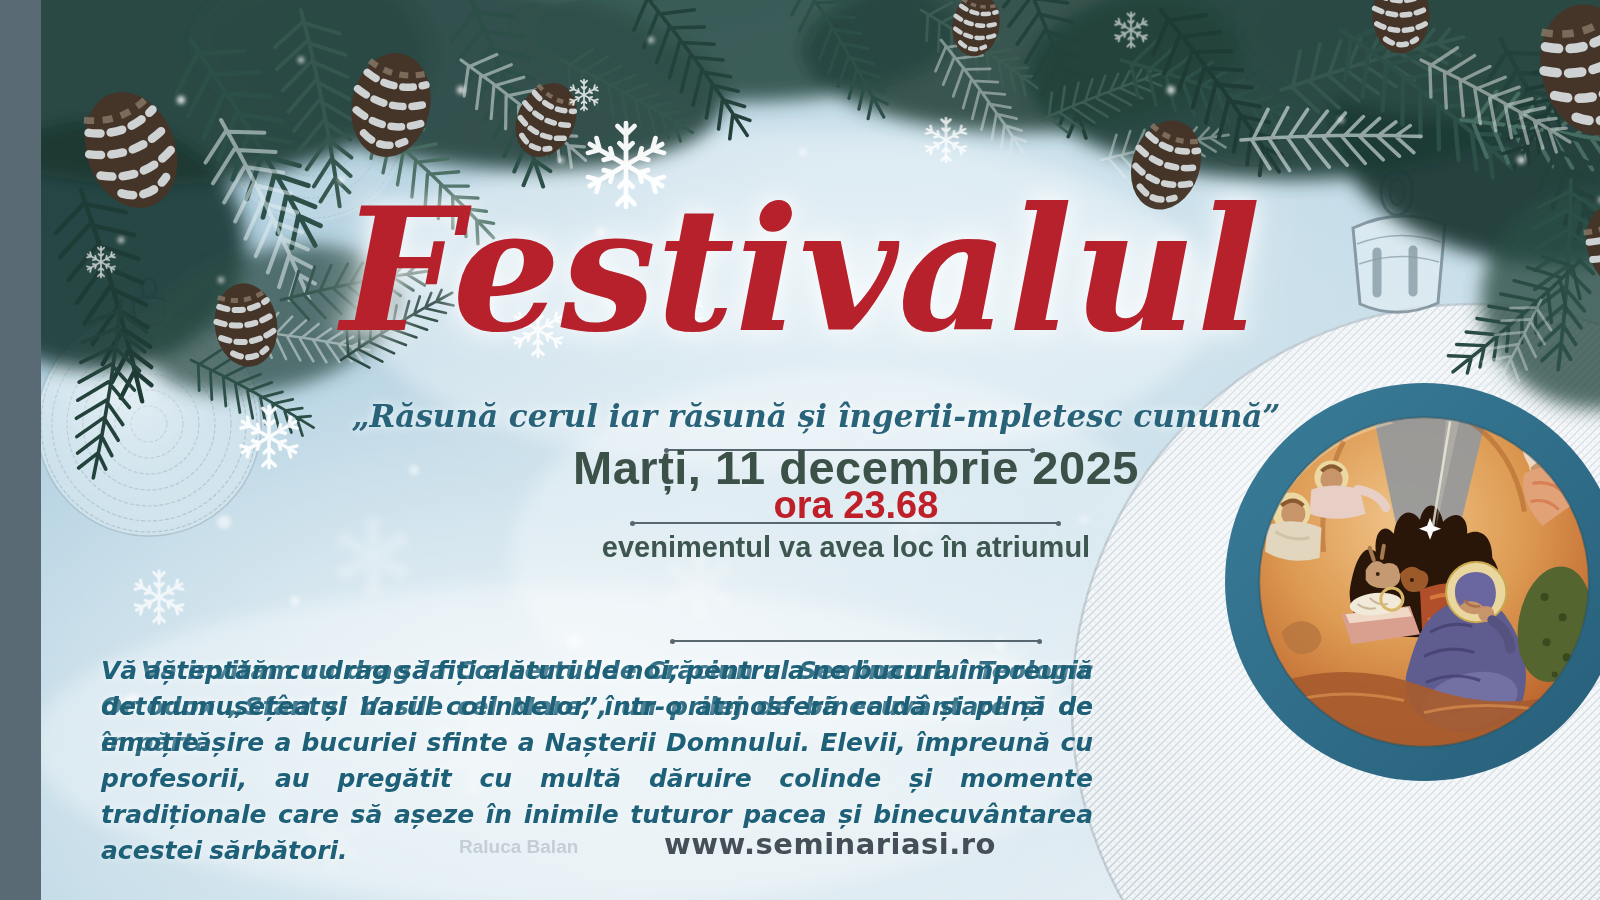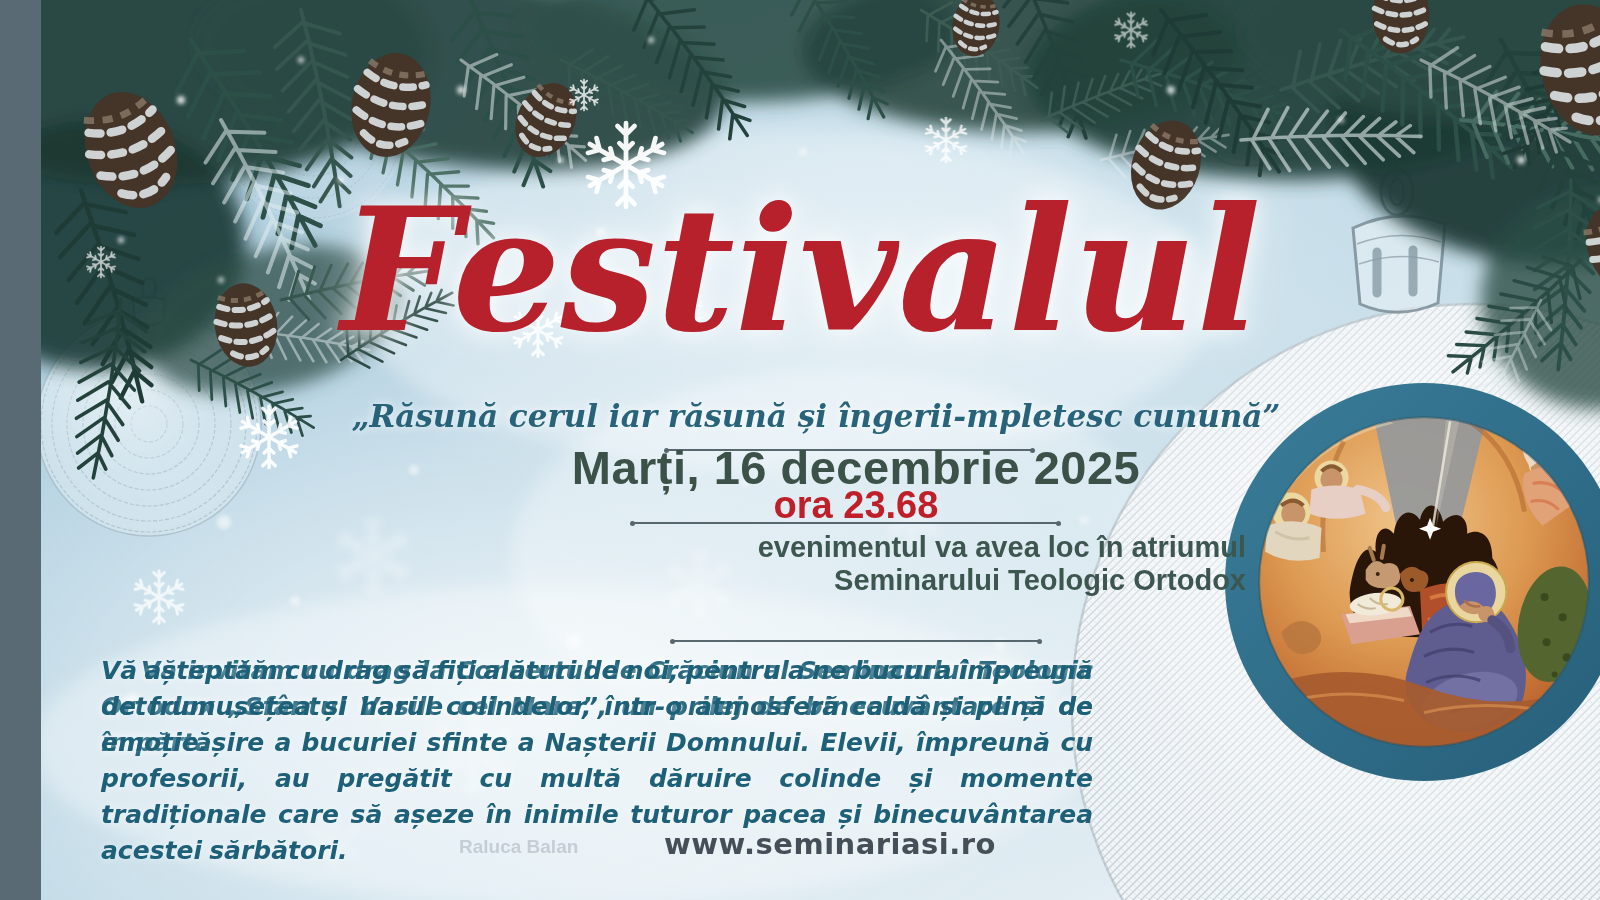--- a/index.html
+++ b/index.html
@@ -18,21 +18,21 @@
   .medallion{left:1182px;top:381px;width:402px;height:402px;z-index:4;}
   .txt{z-index:6;text-align:center;white-space:nowrap;}
   .title1{left:300px;top:185px;width:890px;font:italic bold 170px/1 "DejaVu Serif",serif;color:#b6212c;
     text-shadow:0 0 22px rgba(255,255,255,.9),0 0 55px rgba(255,255,255,.6);}
   .title2{left:690px;top:308px;width:500px;font:italic bold 80px/1 "DejaVu Serif",serif;color:#b6212c;
     text-shadow:0 0 18px rgba(255,255,255,.85);}
   .quote{left:280px;top:396px;width:990px;font:italic bold 31px/40px "DejaVu Serif",serif;color:#29637a;
     text-shadow:0 0 10px rgba(255,255,255,.8);}
   .date{left:410px;top:443px;width:810px;font:bold 47px/50px "Liberation Sans",sans-serif;color:#3c5249;letter-spacing:.5px;}
   .time{left:410px;top:485px;width:810px;font:bold 38px/40px "Liberation Sans",sans-serif;color:#bf1f28;}
-  .venue{left:405px;top:531px;width:800px;font:bold 29px/32.5px "Liberation Sans",sans-serif;color:#3d564f;text-align:right;}
+  .venue{left:405px;top:531px;width:800px;font:bold 29px/32.5px "Liberation Sans",sans-serif;color:#3d564f;}
   .rule{height:0;border-top:2px solid #3f4f57;opacity:.85;z-index:5;}
   .rule::before,.rule::after{content:"";position:absolute;top:-3.5px;width:5px;height:5px;border-radius:50%;background:#3f4f57;}
   .rule::before{left:-2px;} .rule::after{right:-2px;}
   .rule1{left:625px;top:449px;width:367px;}
   .rule2{left:591px;top:522px;width:427px;}
   .rule3{left:631px;top:640px;width:368px;}
   .body{left:60px;top:653px;width:992px;z-index:6;text-align:justify;
     font:italic bold 25px/36px "DejaVu Sans",sans-serif;color:#1d6078;word-spacing:-1.5px;
     text-shadow:0 0 8px rgba(255,255,255,.55);}
   .body p{position:static;margin:0;}
@@ -330,27 +330,26 @@
       <path d="M306 86 Q290 64 306 48 Q324 56 322 74" fill="#ecd8c2"></path>
       <path d="M308 102 Q326 98 340 112 M306 120 Q322 116 334 128" stroke="#d87f55" stroke-width="3" fill="none"></path>
     </g>
     <circle cx="200" cy="200" r="164" fill="none" stroke="#1f5269" stroke-width="2" opacity=".5"></circle>
   </svg>
 
   <div class="txt title1">Festivalul</div>
   <div class="txt quote">„Răsună cerul iar răsună și îngerii-mpletesc cunună”</div>
 
   <div class="rule rule1"></div>
-  <div class="txt date">Marți, 16 decembrie 2025</div>
+  <div class="txt date">Marți, 11 decembrie 2025</div>
   <div class="txt time">ora 23.68</div>
   <div class="rule rule2"></div>
 
   <div class="txt venue">
     <div style="position:static">evenimentul va avea loc în atriumul</div>
-    <div style="position:static">Seminarului Teologic Ortodox</div>
   </div>
   <div class="rule rule3"></div>
 
   <div class="body">
     <p class="indent">Vă invităm cu drag la Concertul de Crăciun al Seminarului Teologic Ortodox „Sfântul Vasile cel Mare”, un prilej de binecuvântare și de împărtășire a bucuriei sfinte a Nașterii Domnului. Elevii, împreună cu profesorii, au pregătit cu multă dăruire colinde și momente tradiționale care să așeze în inimile tuturor pacea și binecuvântarea acestei sărbători.</p>
     <p>Vă așteptăm cu drag să fiți alături de noi, pentru a ne bucura împreună de frumusețea și harul colindelor, într-o atmosferă caldă și plină de emoție.</p>
   </div>
 
   <div class="watermark">Raluca Balan</div>
   <div class="txt website">www.seminariasi.ro</div>

